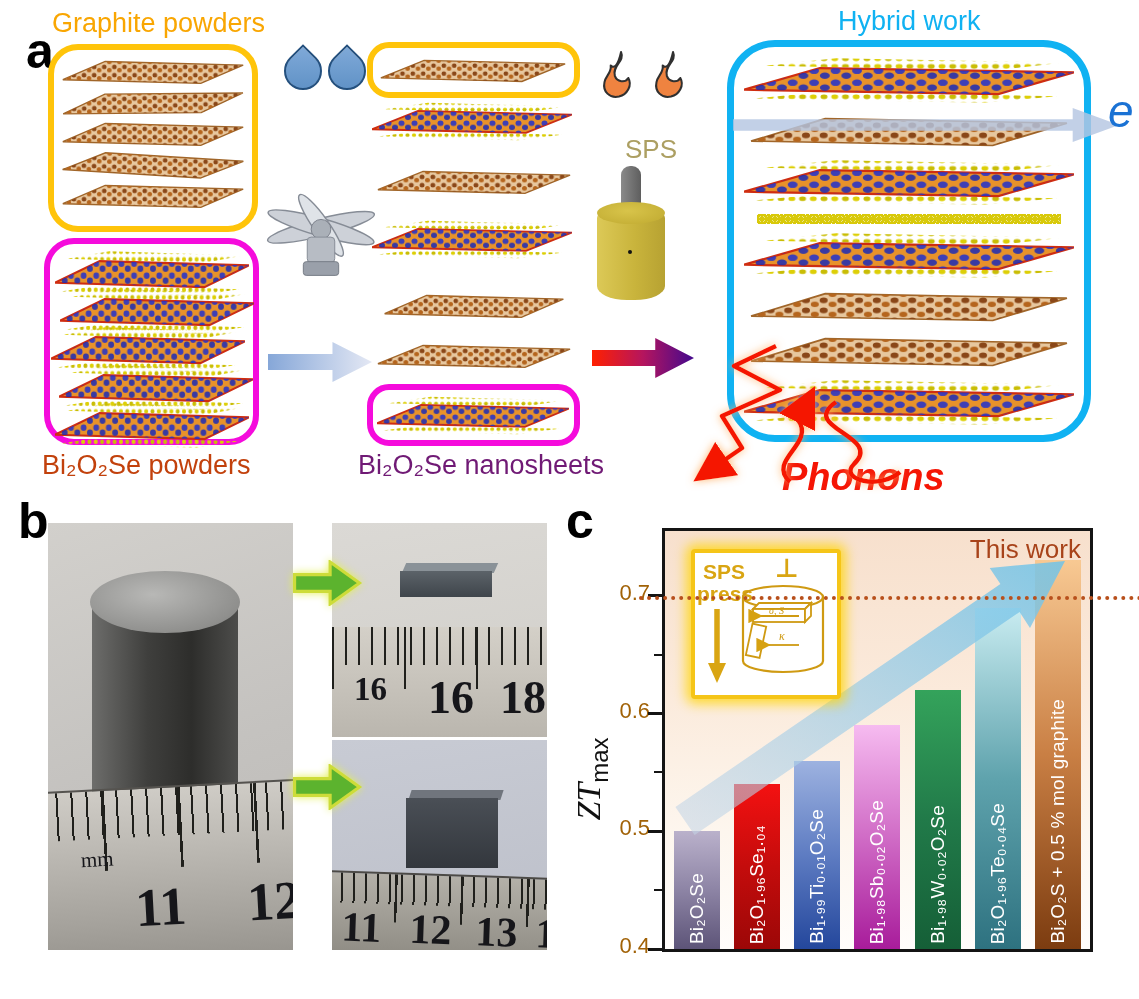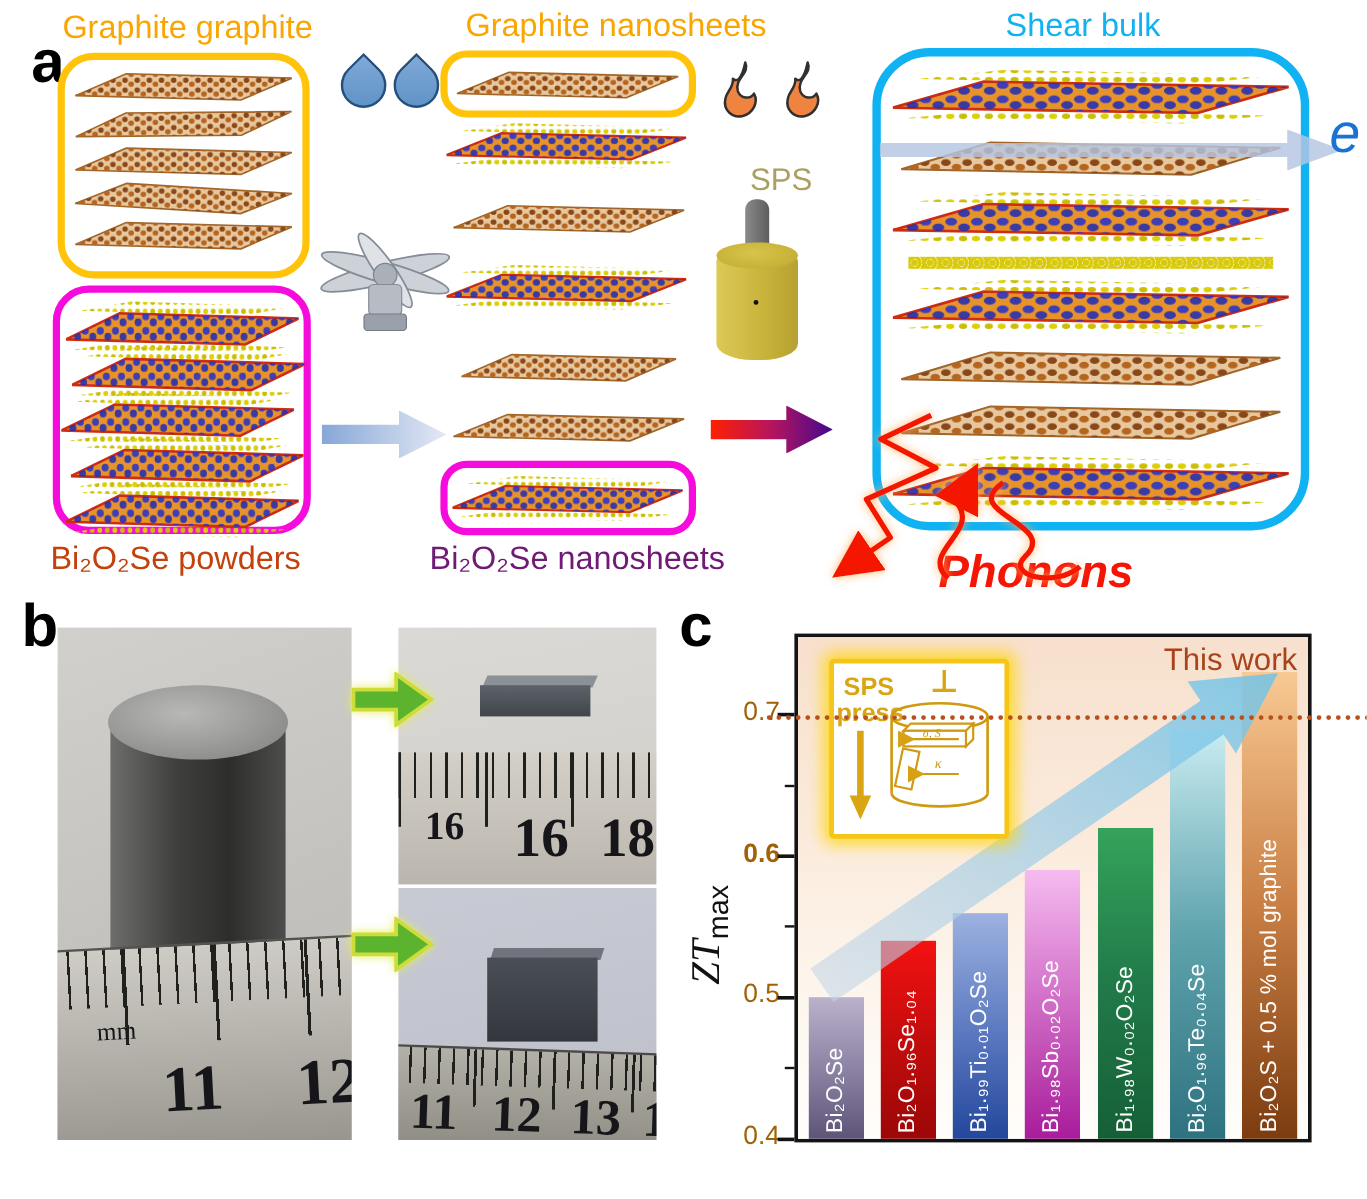--- a/index.html
+++ b/index.html
@@ -84,21 +84,21 @@
     <polygon points="0,32 46,12 200,16 154,36" fill="#e8922a" stroke="#cf2d10" stroke-width="2"></polygon>
     <polygon points="0,32 46,12 200,16 154,36" fill="url(#pB)" opacity="0.85"></polygon>
   </g>
 </defs>
 </svg>
 
 <div class="fig">
 
   <div class="abs panel-letter" style="left:26px;top:26px">a</div>
 
-  <div class="abs cap" style="left:52px;top:8px;color:#f9a602">Graphite graphite</div>
+  <div class="abs cap" style="left:52px;top:8px;color:#f9a602">Graphite powders</div>
 
   <div class="roundbox box-graphite" style="left:48px;top:44px;width:198px;height:176px">
     <div class="stackcol" style="left:6px;top:6px;width:186px">
       <svg class="sheet" viewBox="0 0 200 34" width="184" height="31" preserveAspectRatio="none">
           <use href="#sheetG"></use>
         </svg>
       <svg class="sheet" viewBox="0 0 200 34" width="184" height="31" style="transform:rotate(-2deg)" preserveAspectRatio="none">
           <use href="#sheetG"></use>
         </svg>
       <svg class="sheet" viewBox="0 0 200 34" width="184" height="31" preserveAspectRatio="none">
@@ -145,21 +145,20 @@
       <ellipse cx="60" cy="38" rx="56" ry="9" transform="rotate(16 60 38)"></ellipse>
       <ellipse cx="60" cy="36" rx="38" ry="8" transform="rotate(55 60 36)" fill="#dfe3e8"></ellipse>
     </g>
     <circle cx="60" cy="40" r="10" fill="#aab0b8" stroke="#7c828c"></circle>
     <rect x="46" y="48" width="28" height="26" rx="4" fill="#b7bcc4" stroke="#868c96"></rect>
     <rect x="42" y="73" width="36" height="14" rx="3" fill="#9aa0aa" stroke="#767c86"></rect>
   </svg>
 
   <div class="grad-arrow" style="left:268px;top:342px;width:104px;height:40px;background:linear-gradient(90deg,#86a7d8,#e4e8f4)"></div>
 
-  <div class="abs cap" style="left:388px;top:6px;color:#f9a602">Graphite nanosheets</div>
 
   <div class="roundbox box-graphite" style="left:367px;top:42px;width:201px;height:44px;border-radius:22px">
     <svg class="sheet" style="margin:7px 0 0 6px" viewBox="0 0 200 34" width="188" height="30" preserveAspectRatio="none">
         <use href="#sheetG"></use>
       </svg>
   </div>
 
   <svg class="abs sheet" style="left:372px;top:100px" viewBox="0 0 200 46" width="200" height="42" preserveAspectRatio="none">
       <use href="#sheetB"></use>
     </svg>
@@ -193,21 +192,21 @@
 
   <div class="abs" style="left:625px;top:134px;color:#ac9f62;font-size:26px">SPS</div>
 
   <div class="sps-punch" style="left:621px;top:166px"></div>
   <div class="sps-cyl-body" style="left:597px;top:212px;width:68px;height:88px"></div>
   <div class="sps-cyl-top" style="left:597px;top:202px;width:68px;height:22px"></div>
   <div class="abs" style="left:628px;top:250px;width:4px;height:4px;background:#111;border-radius:50%"></div>
 
   <div class="grad-arrow" style="left:592px;top:338px;width:102px;height:40px;background:linear-gradient(90deg,#ff2000,#b5155e 50%,#43098e)"></div>
 
-  <div class="abs cap" style="left:838px;top:6px;color:#10b2f2">Shear bulk</div>
+  <div class="abs cap" style="left:838px;top:6px;color:#10b2f2">Hybrid work</div>
 
   <div class="roundbox box-hybrid" style="left:727px;top:40px;width:350px;height:388px">
     <div style="position:absolute;inset:8px 10px;display:flex;flex-direction:column;justify-content:space-between;align-items:center">
       <svg class="sheet" viewBox="0 0 200 46" width="330" height="50" preserveAspectRatio="none">
           <use href="#sheetB"></use>
         </svg>
       <svg class="sheet" viewBox="0 0 200 34" width="322" height="38" preserveAspectRatio="none">
           <use href="#sheetG"></use>
         </svg>
       <svg class="sheet" viewBox="0 0 200 46" width="330" height="50" preserveAspectRatio="none">
@@ -297,21 +296,21 @@
   </svg>
 
   <div class="abs panel-letter" style="left:566px;top:496px">c</div>
 
   <div class="ylabel-wrap">
     <i>ZT</i><sub>max</sub>
   </div>
 
   <div class="abs" style="left:592px;top:528px;width:62px;height:418px" id="yaxis">
       <div class="ytick-label" style="top: 48.7606px;">0.7</div>
-      <div class="ytick-label" style="top: 166.507px; font-weight: bold;">0.6</div>
+      <div class="ytick-label" style="top: 166.507px;">0.6</div>
       <div class="ytick-label" style="top: 284.254px;">0.5</div>
       <div class="ytick-label" style="top: 402px;">0.4</div>
     </div>
 
   <div class="plot-frame" id="plot">
     <div class="plot-bg">
       <div class="bars-row" id="bars">
           <div class="bar" style="height: 118px; background: linear-gradient(rgb(186, 177, 203) 0%, rgb(141, 132, 165) 50%, rgb(93, 84, 120) 100%);">
             <span class="bar-label">Bi₂O₂Se</span>
           </div>

